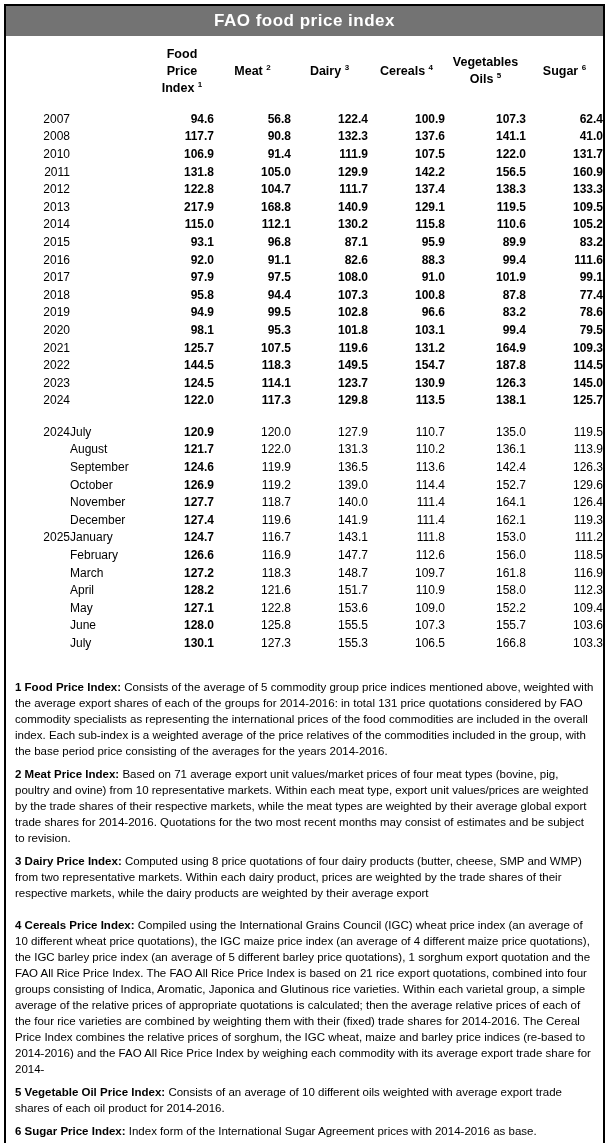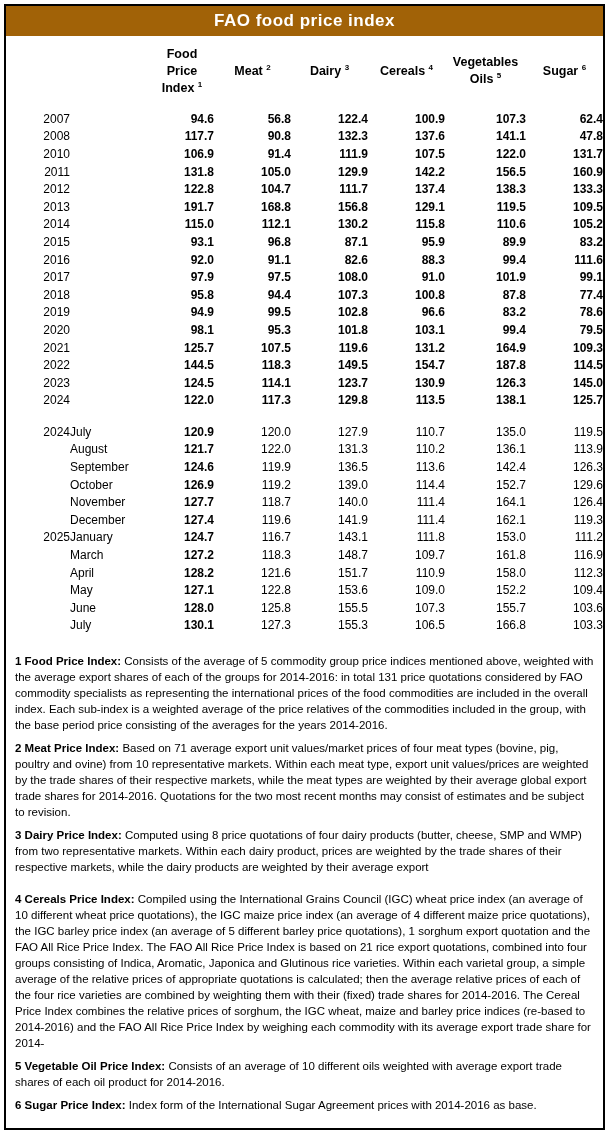--- a/index.html
+++ b/index.html
@@ -63,30 +63,30 @@
   tr.spacer td { height: 14px; line-height: 14px; }
   .footnotes {
     padding: 18px 9px 10px 9px;
   }
   .footnote {
     font-size: 11.5px;
     line-height: 16px;
     margin-top: 7px;
     text-align: left;
   }
-  .footnote:first-of-type { margin-top: 0; }
+  .footnote:first-of-type { margin-top: 8px; }
   
   .footnote:nth-of-type(4) { margin-top: 16px; }
 </style>
 </head>
 <body>
 
 <div class="page">
 
-  <div class="title-bar" id="title-bar" style="background: #a16207; color: rgb(255, 255, 255);">
+  <div class="title-bar" id="title-bar" style="background: #737373; color: rgb(255, 255, 255);">
     <span>FAO food price index</span>
   </div>
 
   <table class="data-table">
     <colgroup>
       <col class="c-year">
         <col class="c-month">
         <col class="c-fpi">
         <col class="c-meat">
       <col class="c-dairy">
@@ -130,21 +130,21 @@
           <td class="val bold">62.4</td>
         </tr>
         <tr>
           <td class="year">2008</td>
           <td class="month"></td>
           <td class="val bold">117.7</td>
           <td class="val bold">90.8</td>
           <td class="val bold">132.3</td>
           <td class="val bold">137.6</td>
           <td class="val bold">141.1</td>
-          <td class="val bold">47.8</td>
+          <td class="val bold">41.0</td>
         </tr>
         <tr>
           <td class="year">2010</td>
           <td class="month"></td>
           <td class="val bold">106.9</td>
           <td class="val bold">91.4</td>
           <td class="val bold">111.9</td>
           <td class="val bold">107.5</td>
           <td class="val bold">122.0</td>
           <td class="val bold">131.7</td>
@@ -165,23 +165,23 @@
           <td class="val bold">122.8</td>
           <td class="val bold">104.7</td>
           <td class="val bold">111.7</td>
           <td class="val bold">137.4</td>
           <td class="val bold">138.3</td>
           <td class="val bold">133.3</td>
         </tr>
         <tr>
           <td class="year">2013</td>
           <td class="month"></td>
-          <td class="val bold">191.7</td>
+          <td class="val bold">217.9</td>
           <td class="val bold">168.8</td>
-          <td class="val bold">156.8</td>
+          <td class="val bold">140.9</td>
           <td class="val bold">129.1</td>
           <td class="val bold">119.5</td>
           <td class="val bold">109.5</td>
         </tr>
         <tr>
           <td class="year">2014</td>
           <td class="month"></td>
           <td class="val bold">115.0</td>
           <td class="val bold">112.1</td>
           <td class="val bold">130.2</td>
@@ -357,20 +357,30 @@
           <td class="month">January</td>
           <td class="val bold">124.7</td>
           <td class="val">116.7</td>
           <td class="val">143.1</td>
           <td class="val">111.8</td>
           <td class="val">153.0</td>
           <td class="val">111.2</td>
         </tr>
         <tr>
           <td class="year"></td>
+          <td class="month">February</td>
+          <td class="val bold">126.6</td>
+          <td class="val">116.9</td>
+          <td class="val">147.7</td>
+          <td class="val">112.6</td>
+          <td class="val">156.0</td>
+          <td class="val">118.5</td>
+        </tr>
+        <tr>
+          <td class="year"></td>
           <td class="month">March</td>
           <td class="val bold">127.2</td>
           <td class="val">118.3</td>
           <td class="val">148.7</td>
           <td class="val">109.7</td>
           <td class="val">161.8</td>
           <td class="val">116.9</td>
         </tr>
         <tr>
           <td class="year"></td>

